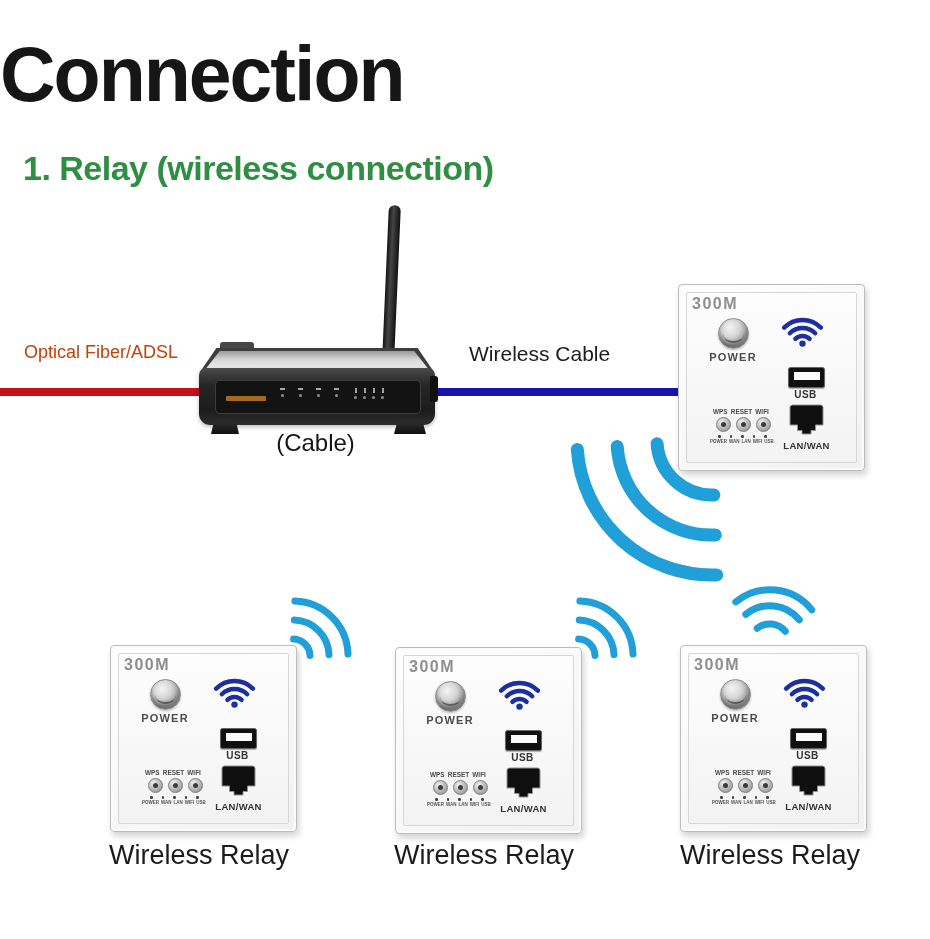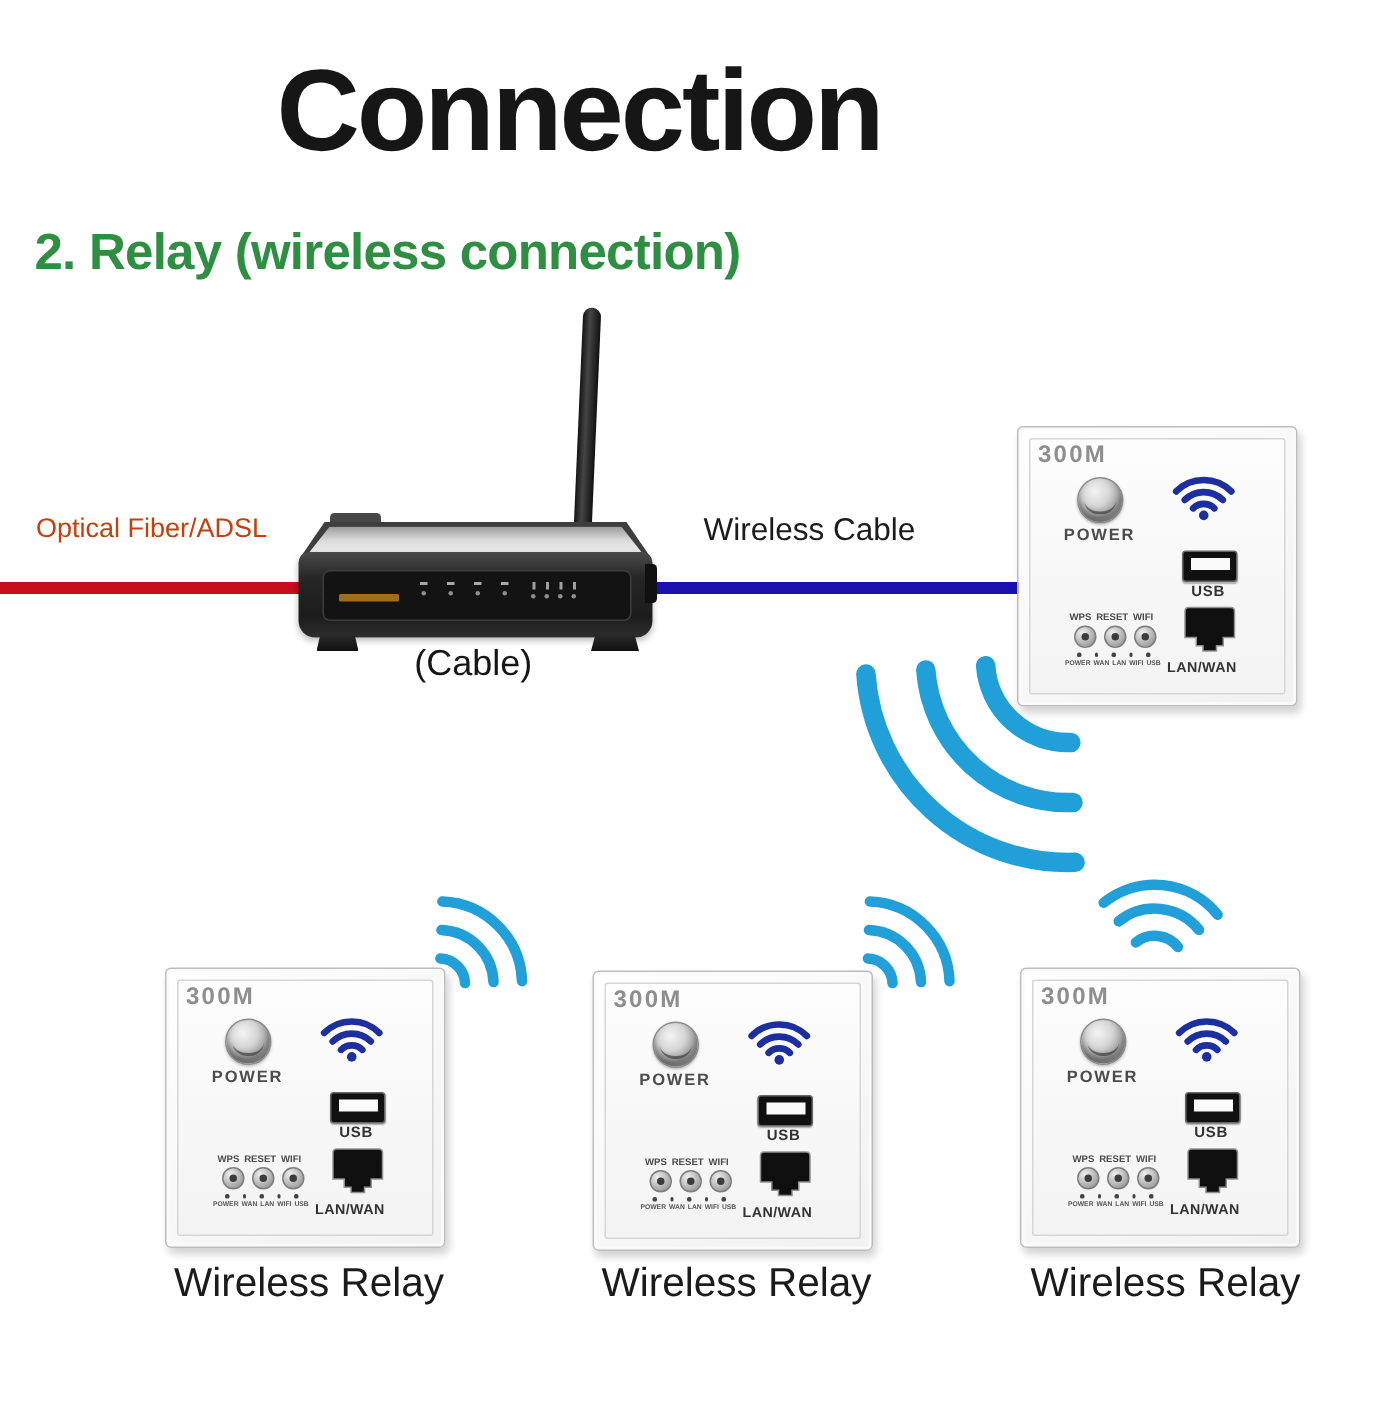--- a/index.html
+++ b/index.html
@@ -4,32 +4,32 @@
 <style>
   html,body{margin:0;padding:0;}
   body{
     width:930px;height:939px;position:relative;background:#ffffff;
     font-family:"Liberation Sans", sans-serif;overflow:hidden;color:#1c1c1c;
   }
   .abs{position:absolute;}
 
   
   .page-title{
-    left:0;top:30px;width:772px;text-align:center;
+    left:0;top:30px;width:772px;text-align:left;
     font-size:77px;font-weight:700;letter-spacing:-2px;color:#161616;
   }
   .section-heading{
     left:23px;top:149px;font-size:34px;font-weight:700;letter-spacing:-.5px;color:#2e8e41;
   }
 
   
   .fiber-label{left:24px;top:342px;font-size:18px;color:#c2410c;text-align:center;}
   .cable-label{left:469px;top:342px;font-size:21px;color:#1c1c1c;}
   .modem-caption{left:228px;top:429px;width:175px;text-align:center;font-size:24px;color:#161616;}
-  .relay-caption{top:840px;width:187px;text-align:right;font-size:27px;color:#1b1b1b;}
+  .relay-caption{top:840px;width:187px;text-align:left;font-size:27px;color:#1b1b1b;}
 
   
   .line{height:8px;top:388px;z-index:1;}
   .line-red{left:0;width:206px;background:#c50f1d;}
   .line-blue{left:427px;width:253px;background:#1b12ad;}
 
   
   .modem{left:198px;top:196px;width:240px;height:248px;z-index:2;}
   .modem .antenna{
     position:absolute;left:184px;top:9px;width:12px;height:158px;
@@ -92,21 +92,21 @@
     font-size:8px;font-weight:700;color:#4a4a4a;transform:scale(.8);transform-origin:0 0;white-space:nowrap;}
   .mini-btns{position:absolute;left:37px;top:132px;display:flex;gap:5px;}
   .mini-btn{width:13px;height:13px;border-radius:50%;border:1px solid #7d7d7d;position:relative;
     background:radial-gradient(circle at 35% 30%,#f0f0f0,#b5b5b5 55%,#868686);}
   .mini-core{position:absolute;left:4px;top:4px;width:5px;height:5px;border-radius:50%;background:#3c3c3c;}
   .led-dots{position:absolute;left:39px;top:150px;display:flex;gap:9px;}
   .led-dots span{width:2.5px;height:2.5px;background:#444;border-radius:50%;}
   .led-labels{position:absolute;left:31px;top:154px;display:flex;gap:4px;
     font-size:9px;font-weight:700;color:#555;transform:scale(.5);transform-origin:0 0;white-space:nowrap;}
   .lan-port{position:absolute;left:110px;top:119px;width:35px;height:32px;}
-  .lan-label{position:absolute;left:99px;top:155px;width:57px;text-align:left;
+  .lan-label{position:absolute;left:99px;top:155px;width:57px;text-align:center;
     font-size:9.5px;font-weight:700;letter-spacing:.3px;color:#333;}
 
   
   .wave{z-index:3;overflow:visible;}
   .wave path{fill:none;stroke:#209fd8;stroke-linecap:round;}
   .wave-big{left:567px;top:420px;width:165px;height:165px;}
   .wave-big path{stroke-width:13px;}
   .wave-small{width:70px;height:70px;}
   .wave-small path{stroke-width:7px;}
   .wave-s1{left:287px;top:592px;}
@@ -114,21 +114,21 @@
   .wave-s3{left:733px;top:584px;width:80px;height:58px;transform:rotate(6deg);}
   .wave-s3 path{stroke-width:7px;}
 
   .socket-wifi path{fill:none;stroke:#1d2f9e;stroke-width:4.4px;stroke-linecap:round;}
   .socket-wifi circle{fill:#1d2f9e;}
 </style>
 </head>
 <body>
 
 <div class="abs page-title">Connection</div>
-<div class="abs section-heading">2. Relay (wireless connection)</div>
+<div class="abs section-heading">1. Relay (wireless connection)</div>
 
 <div class="abs line line-red"></div>
 <div class="abs line line-blue"></div>
 <div class="abs fiber-label">Optical Fiber/ADSL</div>
 <div class="abs cable-label">Wireless Cable</div>
 
 <div class="abs modem">
   <div class="antenna"></div>
   <div class="antenna-mount"></div>
   <div class="bump"></div>

